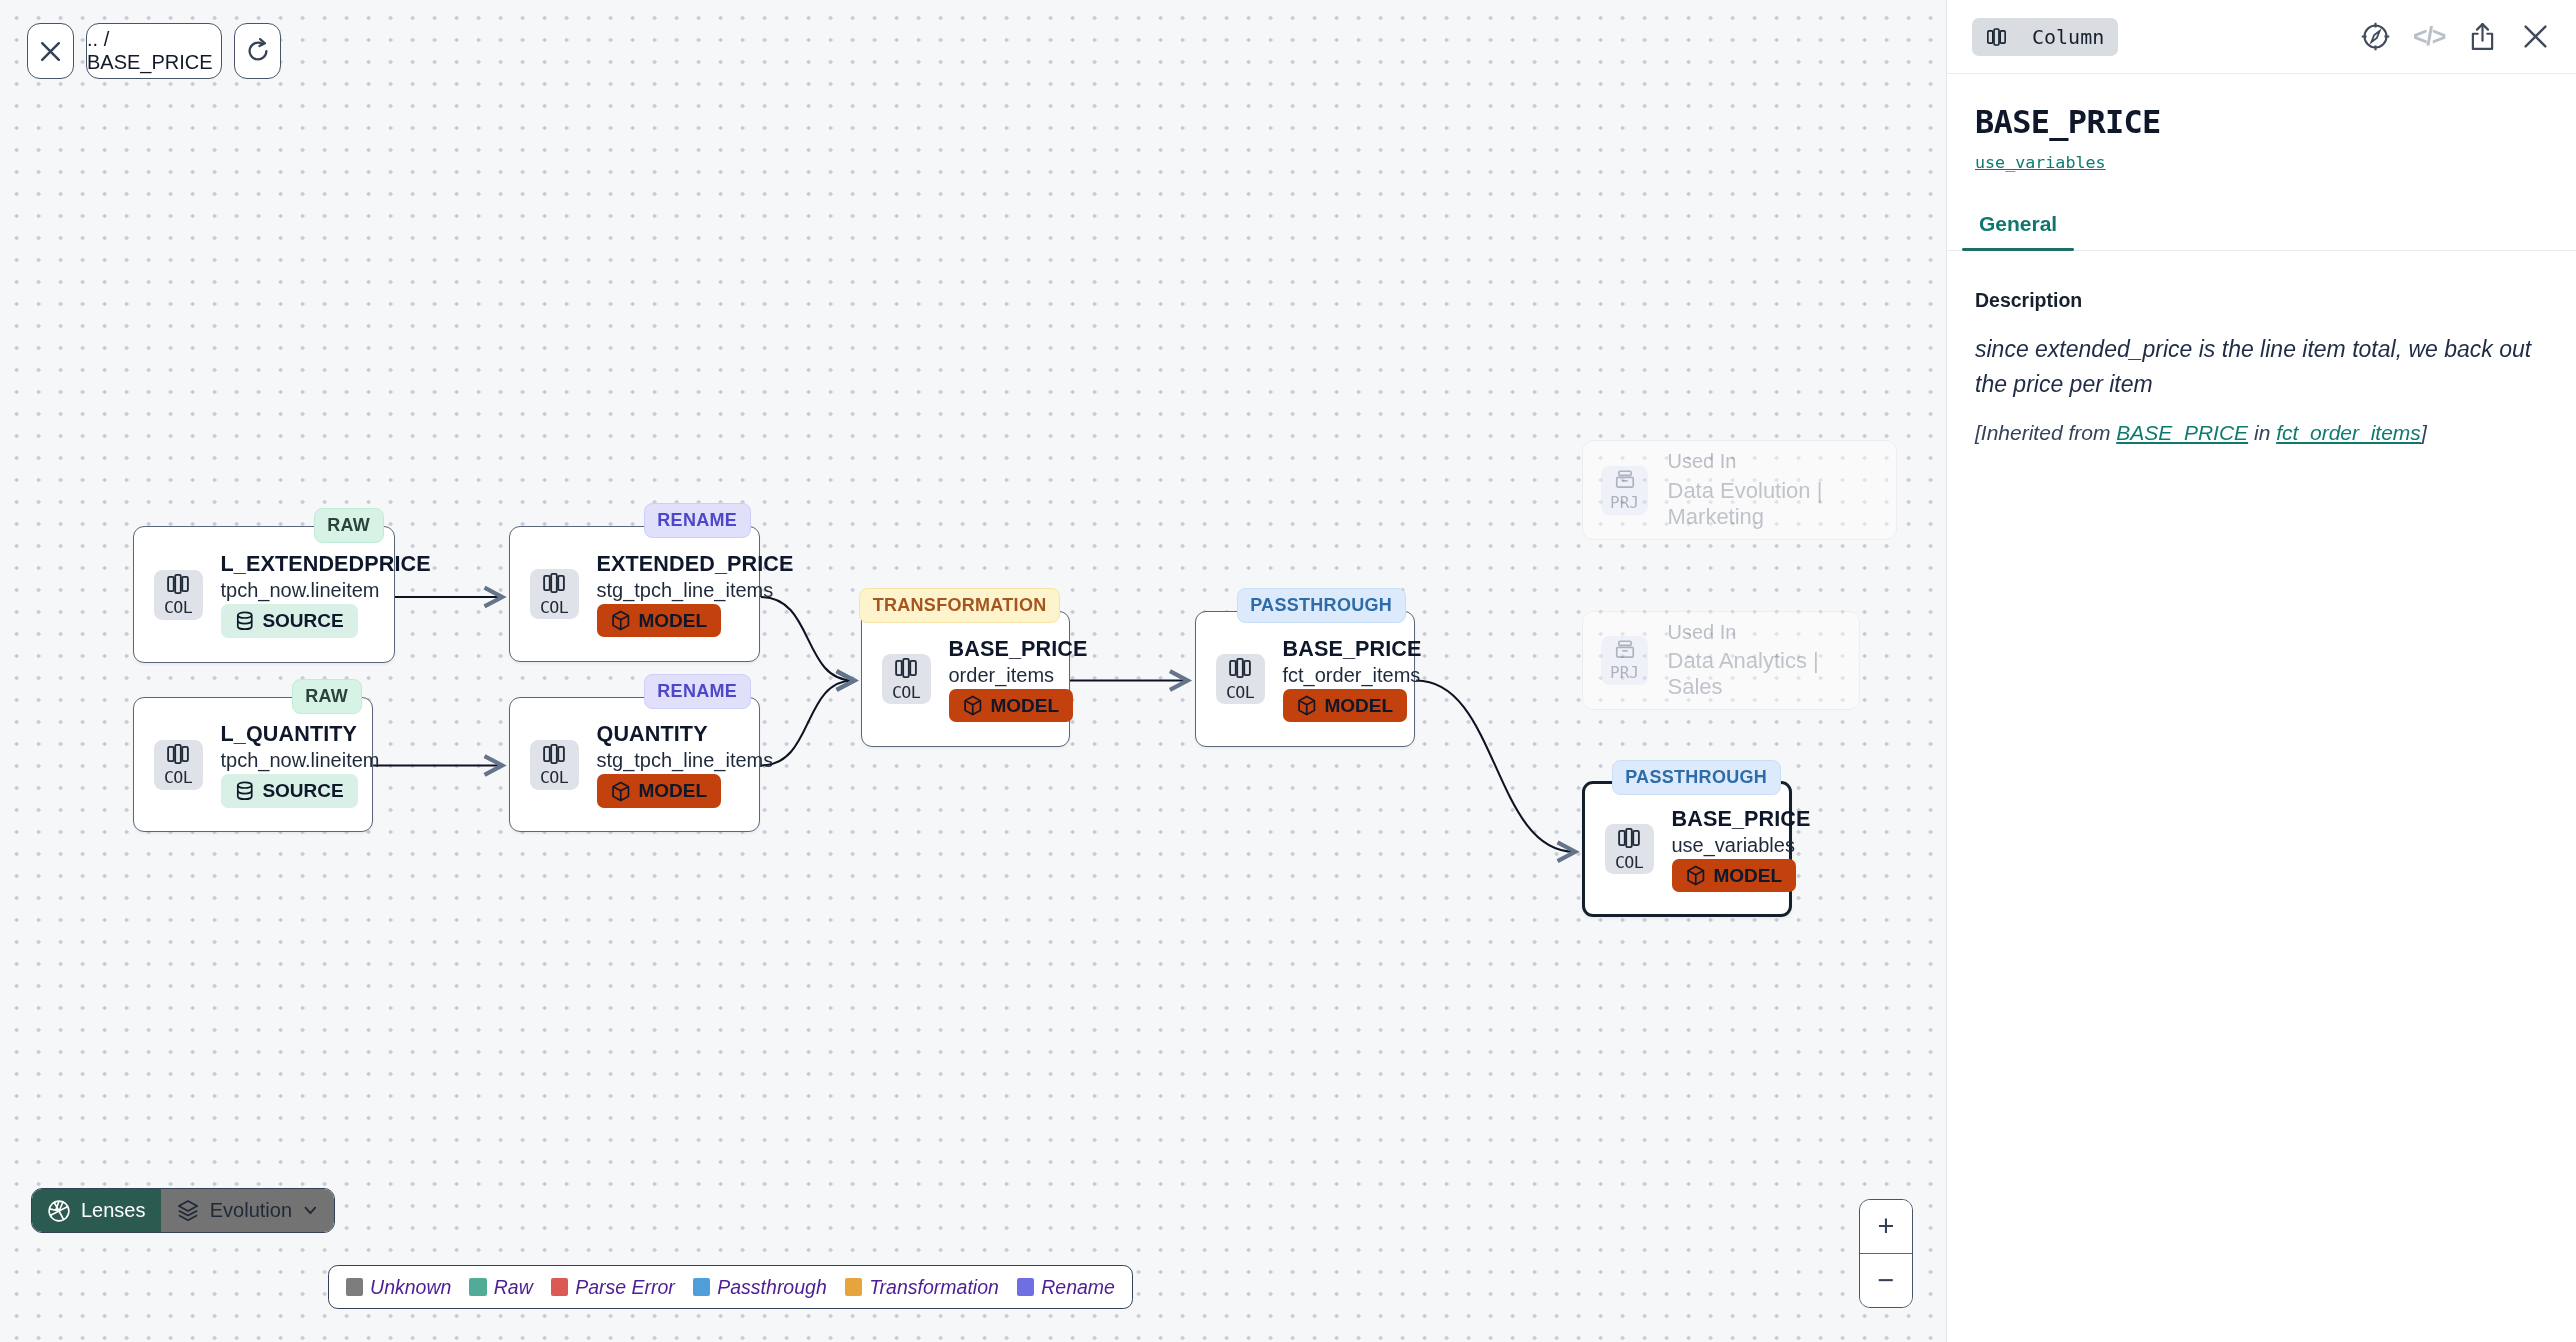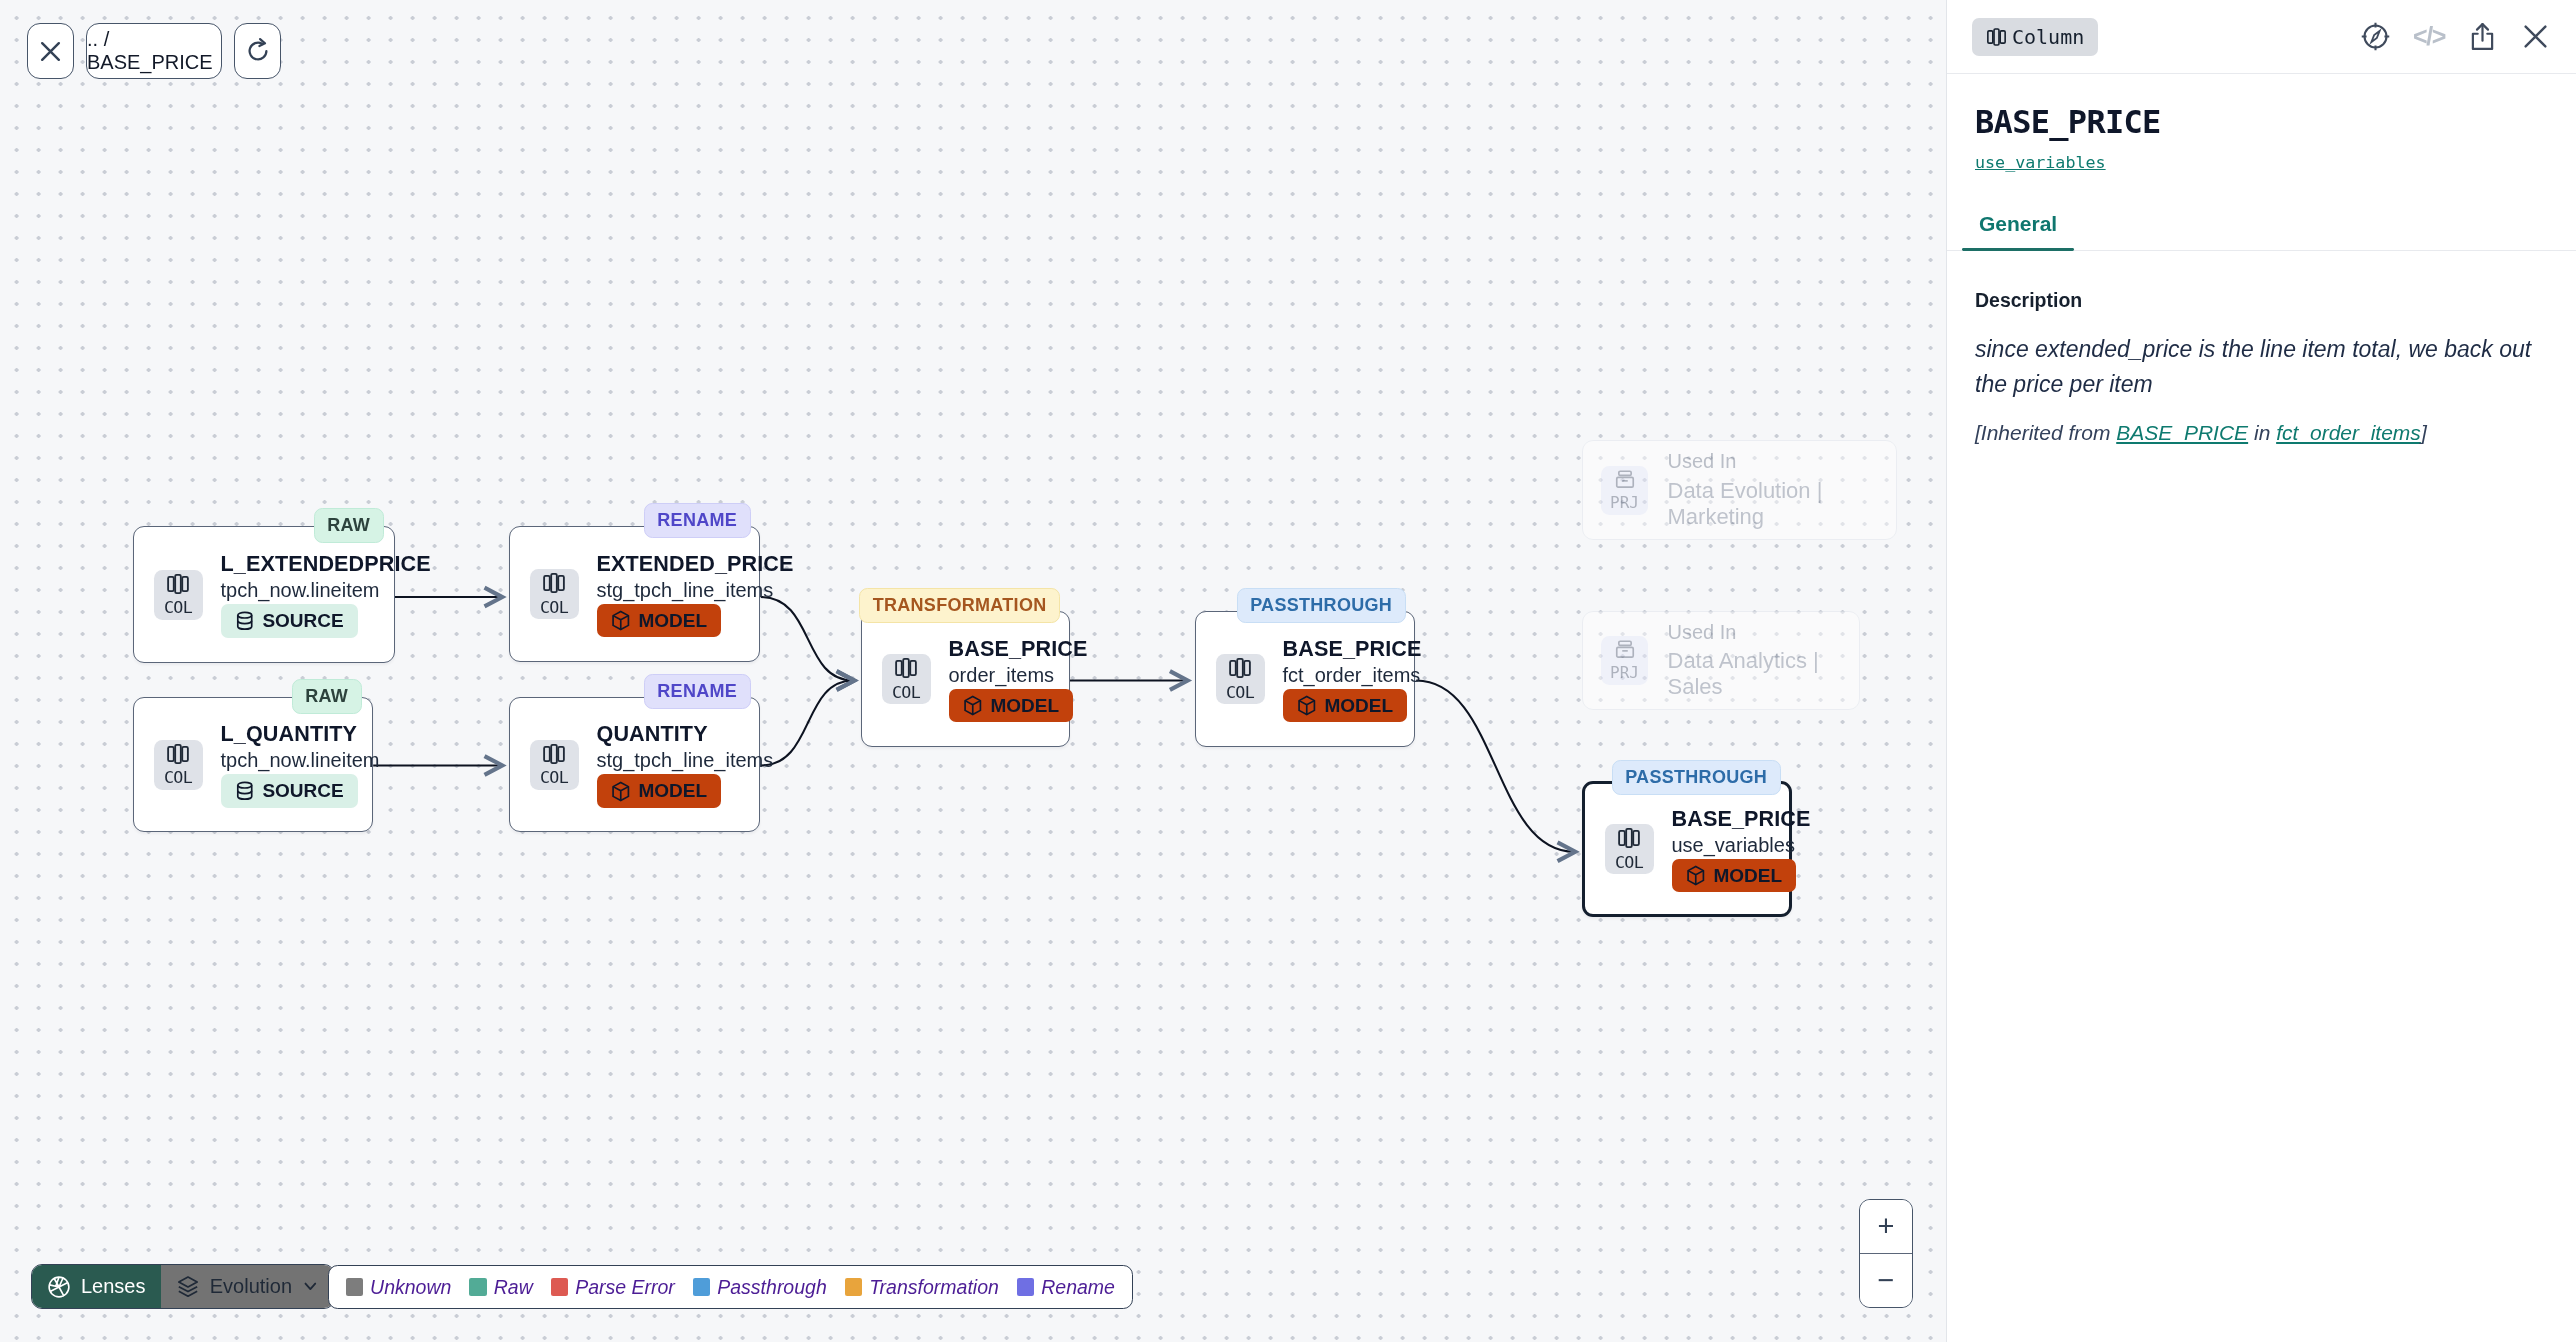--- a/index.html
+++ b/index.html
@@ -58,21 +58,21 @@
   .u1 { left:1582px; top:440px; width:315px; height:100px; }
   .u2 { left:1582px; top:611px; width:278px; height:99px; }
   .prj-box { width:47px; height:49px; background:#e8eafb; border-radius:8.4px; flex:0 0 auto;
     display:flex; flex-direction:column; align-items:center; justify-content:center; gap:3px; color:#565f75; }
   .prj-box .kind-label { font-family:"DejaVu Sans Mono",monospace; font-size:16px; }
   .used-body { display:flex; flex-direction:column; gap:4.2px; }
   .used-label { font-size:20px; color:#737b8c; }
   .used-proj  { font-size:22px; color:#7d8596; }
 
   
-  .lens-group { position:absolute; left:31px; top:1264px; height:45px; display:flex;
+  .lens-group { position:absolute; left:31px; top:1188px; height:45px; display:flex;
     border:1.7px solid #334155; border-radius:11px; overflow:hidden; background:#fff; }
   .lens-seg { display:flex; align-items:center; gap:9.7px; padding:0 15.3px; font-size:20px; cursor:pointer; }
   .lens-seg--lenses { background:#2a5a50; color:#fff; }
   .lens-seg--mode { background:#737373; color:#1f2937; }
   .legend { position:absolute; left:328px; top:1265px; height:44px; display:flex; align-items:center;
     gap:18px; padding:0 16.7px; background:#fff; border:1.7px solid #334155; border-radius:9.7px; }
   .legend-item { display:flex; align-items:center; gap:7px; font-size:19.5px; color:#4c1d95;font-style:italic; }
   .swatch { width:17.4px; height:17.4px; border-radius:2.1px; flex:0 0 auto; }
 
   
@@ -80,21 +80,21 @@
     border:1.7px solid #475569; border-radius:11px; display:flex; flex-direction:column; overflow:hidden; }
   .zoomctl button { flex:1; border:none; background:#fff; font-size:29px; color:#334155; cursor:pointer;
     font-family:inherit; line-height:1; }
   .zoomctl .sep { height:1.4px; background:#5b6679; }
 
   
   .panel { position:absolute; left:1946px; top:0; width:630px; height:1343px; background:#fff;
     border-left:0.7px solid #e2e5ea; }
   .panel-header { height:74px; display:flex; align-items:center; justify-content:space-between;
     padding:0 25px; border-bottom:1.4px solid #e8eaee; }
-  .type-badge { display:flex; align-items:center; gap:5px; background:#d9dce1; border-radius:7px;
+  .type-badge { display:flex; align-items:center; gap:25px; background:#d9dce1; border-radius:7px;
     height:38px; padding:0 14px; font-family:"DejaVu Sans Mono",monospace; font-size:20px; color:#16202e; }
   .hdr-icons { display:flex; align-items:center; gap:21px; color:#3f4a5c; }
   .hdr-icons .icon-btn { display:flex; align-items:center; justify-content:center; cursor:pointer; }
   .code-glyph { font-size:25px; font-weight:600; color:#b9c0ca; letter-spacing:-1.4px; }
 
   .panel-body { padding:0 28px; }
   .panel-title { margin-top:29px; font-family:"DejaVu Sans Mono",monospace; font-weight:700;
     font-size:32px; letter-spacing:-0.7px; color:#0f172a; }
   .model-link { display:inline-block; margin-top:11px; font-family:"DejaVu Sans Mono",monospace;
     font-size:16.7px; color:#0e7a6f; text-decoration:underline; cursor:pointer; }

